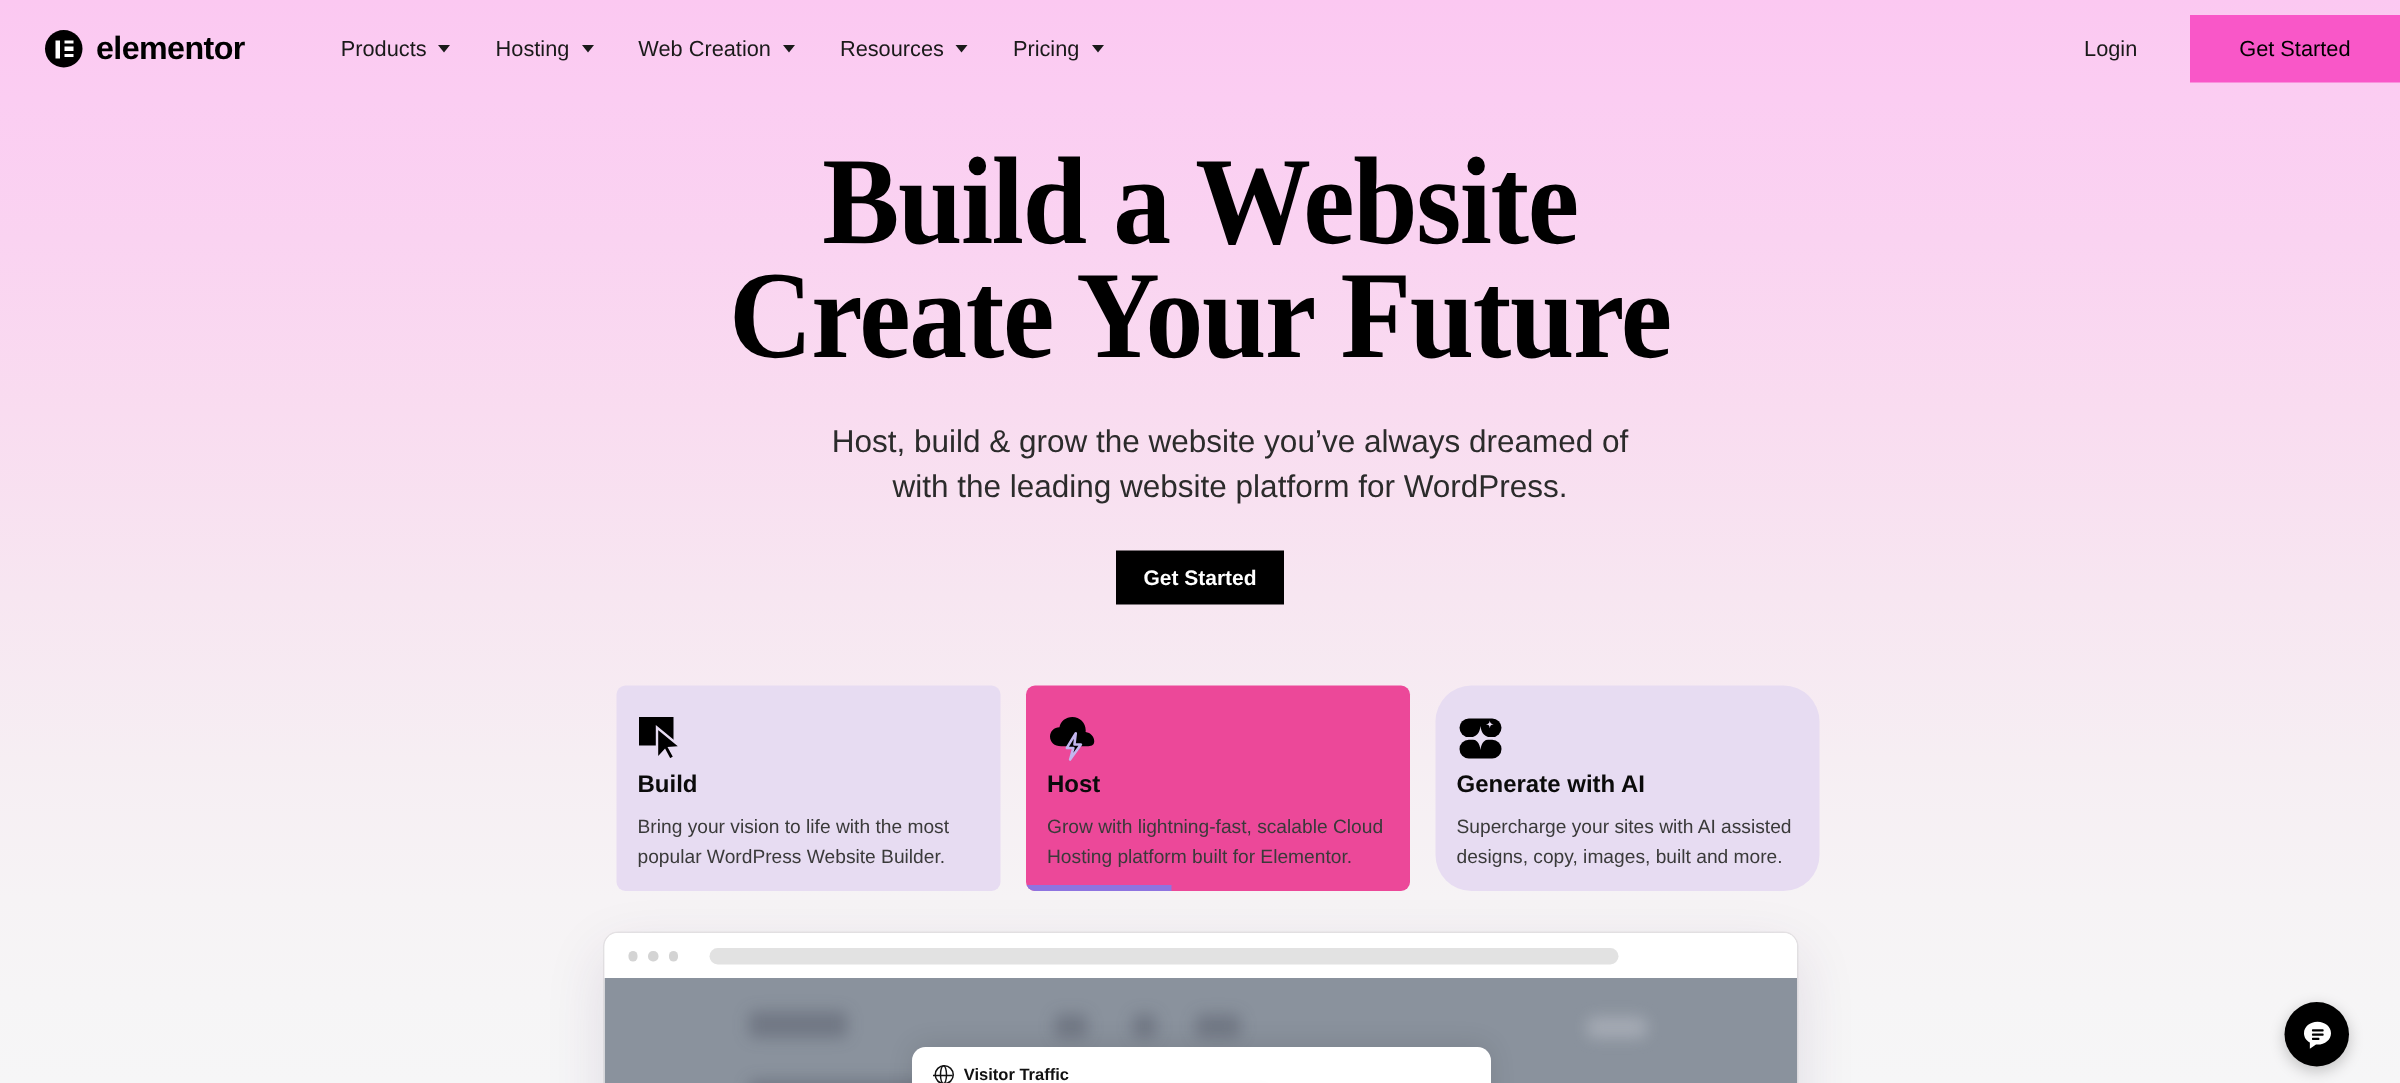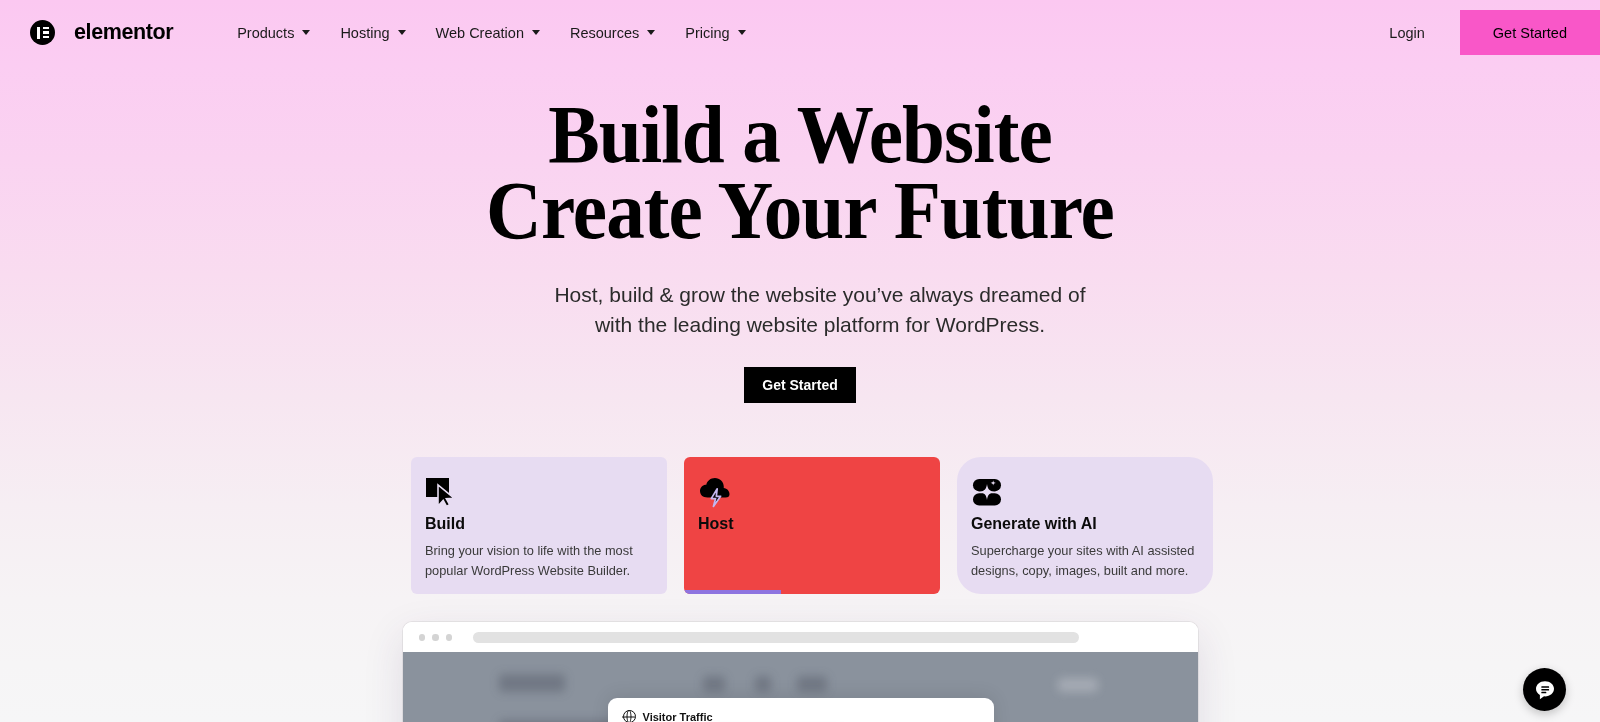--- a/index.html
+++ b/index.html
@@ -23,21 +23,21 @@
 
   
   .header {
     height:65px;
     display:flex;
     align-items:center;
     padding:0 0 0 30px;
     position:relative;
     z-index:40;
   }
-  .logo { display:flex; align-items:flex-end; gap:19px; cursor:pointer; }
+  .logo { display:flex; align-items:flex-end; gap:9px; cursor:pointer; }
   .logo-mark {
     width:25px; height:25px; border-radius:50%;
     background:#000; position:relative; flex:none;
   }
   .logo-mark::before {
     content:""; position:absolute; left:7px; top:6.5px;
     width:2.6px; height:12px; background:#fff;
   }
   .logo-bars { position:absolute; left:12.5px; top:6.5px; width:6px; height:12px; }
   .logo-bars i { display:block; height:2.6px; background:#fff; margin-bottom:2.1px; }
@@ -103,21 +103,21 @@
   }
   .card {
     width:256px; height:137px;
     border-radius:6px;
     padding:19px 16px 0 14px;
     position:relative;
     overflow:hidden;
     cursor:pointer;
   }
   .card.c-build { background:#e7dcf2;margin-left:24px; }
-  .card.c-host  { background:#ef4444; }
+  .card.c-host  { background:#ec4899; }
   .card.c-ai    { background:#e7dcf2;border-radius:24px; }
   .card-icon { height:32px; margin-bottom:7px; }
   .card-title { font-size:16px; font-weight:bold; color:#0b0b0b; margin-bottom:8px; }
   .card-desc { font-size:12.8px; line-height:1.57; color:#3a3a3a; }
   .card-progress {
     position:absolute; left:0; bottom:0; height:4px; width:100%;
     background:transparent;
   }
   .card-progress i {
     display:block; height:100%; background:#8e74e0;
@@ -266,20 +266,24 @@
   </div>
 
   <div class="card c-host">
     <div class="card-icon">
       <svg width="36" height="32" viewBox="0 0 36 32" aria-hidden="true">
         <path d="M9.5 21.5 C4.8 21.5 2 18.7 2 15 C2 11.5 4.8 8.8 8.3 8.8 C9.1 4.8 12.6 2 16.9 2 C21.8 2 25.8 5.9 25.8 10.8 C25.8 11.2 25.8 11.6 25.7 12 C29.1 12.4 31.5 15.1 31.5 18.2 C31.5 20.2 30.3 21.5 27.5 21.5 Z" fill="#000"></path>
         <path d="M19.2 12.8 L13.2 22.6 L17.6 22.6 L15.4 30.4 L22.6 20.3 L18.3 20.3 Z" fill="#000" stroke="#c3b5ee" stroke-width="1.7" stroke-linejoin="round"></path>
       </svg>
     </div>
     <div class="card-title">Host</div>
+    <div class="card-desc">
+      <div>Grow with lightning-fast, scalable Cloud</div>
+      <div>Hosting platform built for Elementor.</div>
+    </div>
     <div class="card-progress">
       <i id="host-progress" style="width: 38%; background: rgb(142, 116, 224);"></i>
     </div>
   </div>
 
   <div class="card c-ai">
     <div class="card-icon">
       <svg width="32" height="32" viewBox="0 0 32 32" aria-hidden="true">
         <rect x="2" y="3" width="28" height="12.4" rx="6.2" fill="#000"></rect>
         <rect x="2" y="17.2" width="28" height="12.4" rx="6.2" fill="#000"></rect>

